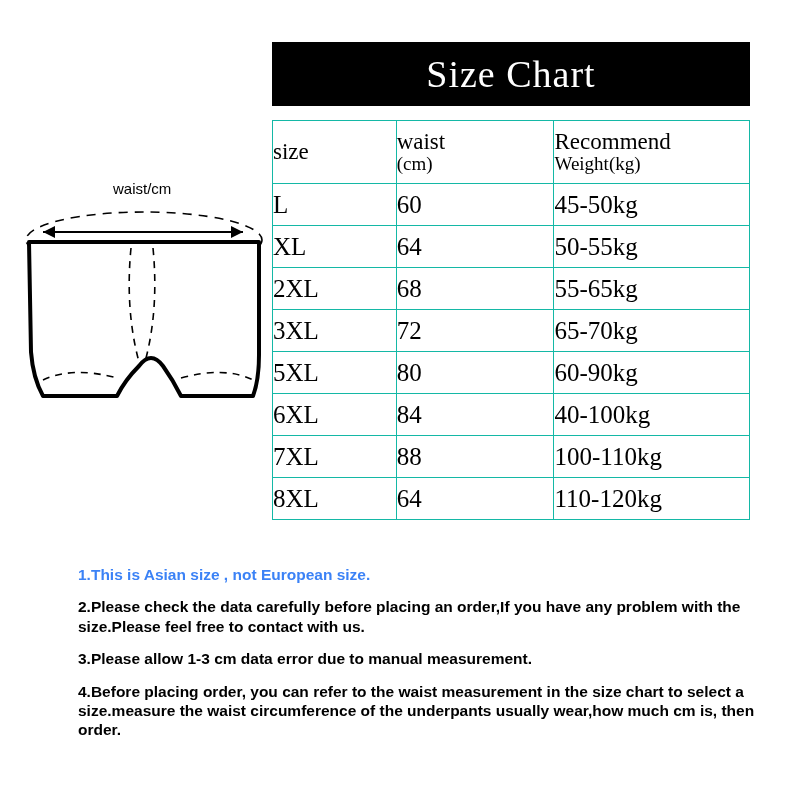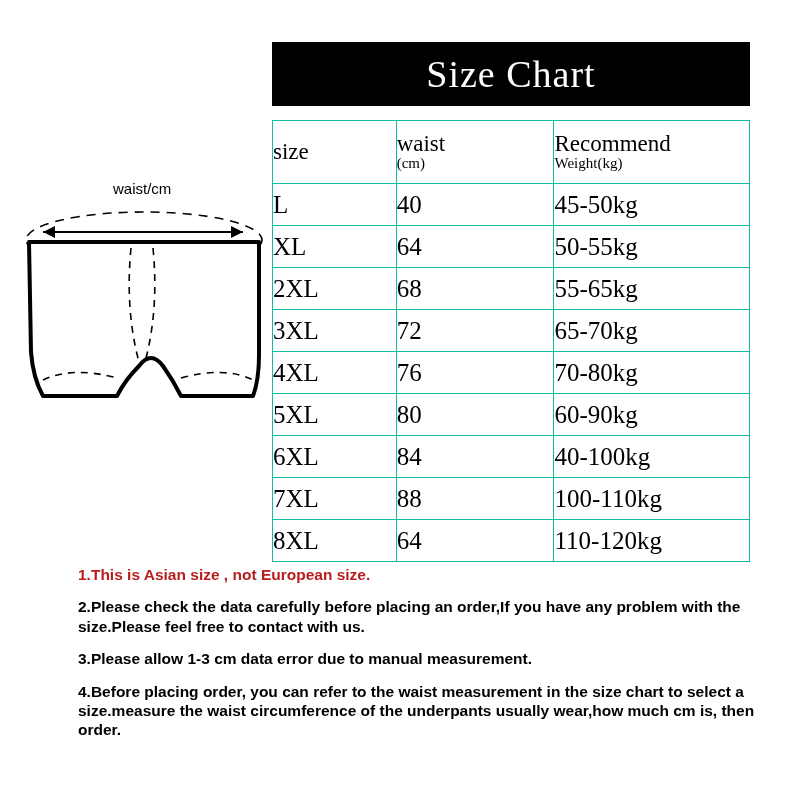--- a/index.html
+++ b/index.html
@@ -50,21 +50,21 @@
     color: #000000;
     padding: 0;
   }
   .size-table thead th {
     height: 62px;
     font-size: 23px;
     line-height: 1.05;
   }
   .size-table thead th .sub {
     display: block;
-    font-size: 15px;
+    font-size: 19px;
   }
   .size-table tbody td {
     height: 41px;
     font-size: 25px;
   }
   .col-size  { width: 132px; }
   .col-waist { width: 170px; }
   .col-rec   { width: 204px; }
 
   
@@ -93,21 +93,21 @@
     color: #000000;
   }
   .note {
     font-size: 15.5px;
     font-weight: bold;
     line-height: 1.25;
     margin-bottom: 13px;
     font-family: "Liberation Sans", sans-serif;
   }
   .note.red {
-    color: #b91c1c;
+    color: #3b82f6;
   }
 </style>
 </head>
 <body>
 
 <div class="title-banner">
   <span class="title-text">Size Chart</span>
 </div>
 
 <div class="illustration">
@@ -143,42 +143,37 @@
       </th>
       <th class="col-rec">
         <span>Recommend</span>
         <span class="sub">Weight(kg)</span>
       </th>
     </tr>
   </thead>
   <tbody>
     <tr>
       <td>L</td>
-      <td>40</td>
+      <td>60</td>
       <td>45-50kg</td>
     </tr>
     <tr>
       <td>XL</td>
       <td>64</td>
       <td>50-55kg</td>
     </tr>
     <tr>
       <td>2XL</td>
       <td>68</td>
       <td>55-65kg</td>
     </tr>
     <tr>
       <td>3XL</td>
       <td>72</td>
       <td>65-70kg</td>
-    </tr>
-    <tr>
-      <td>4XL</td>
-      <td>76</td>
-      <td>70-80kg</td>
     </tr>
     <tr>
       <td>5XL</td>
       <td>80</td>
       <td>60-90kg</td>
     </tr>
     <tr>
       <td>6XL</td>
       <td>84</td>
       <td>40-100kg</td>

